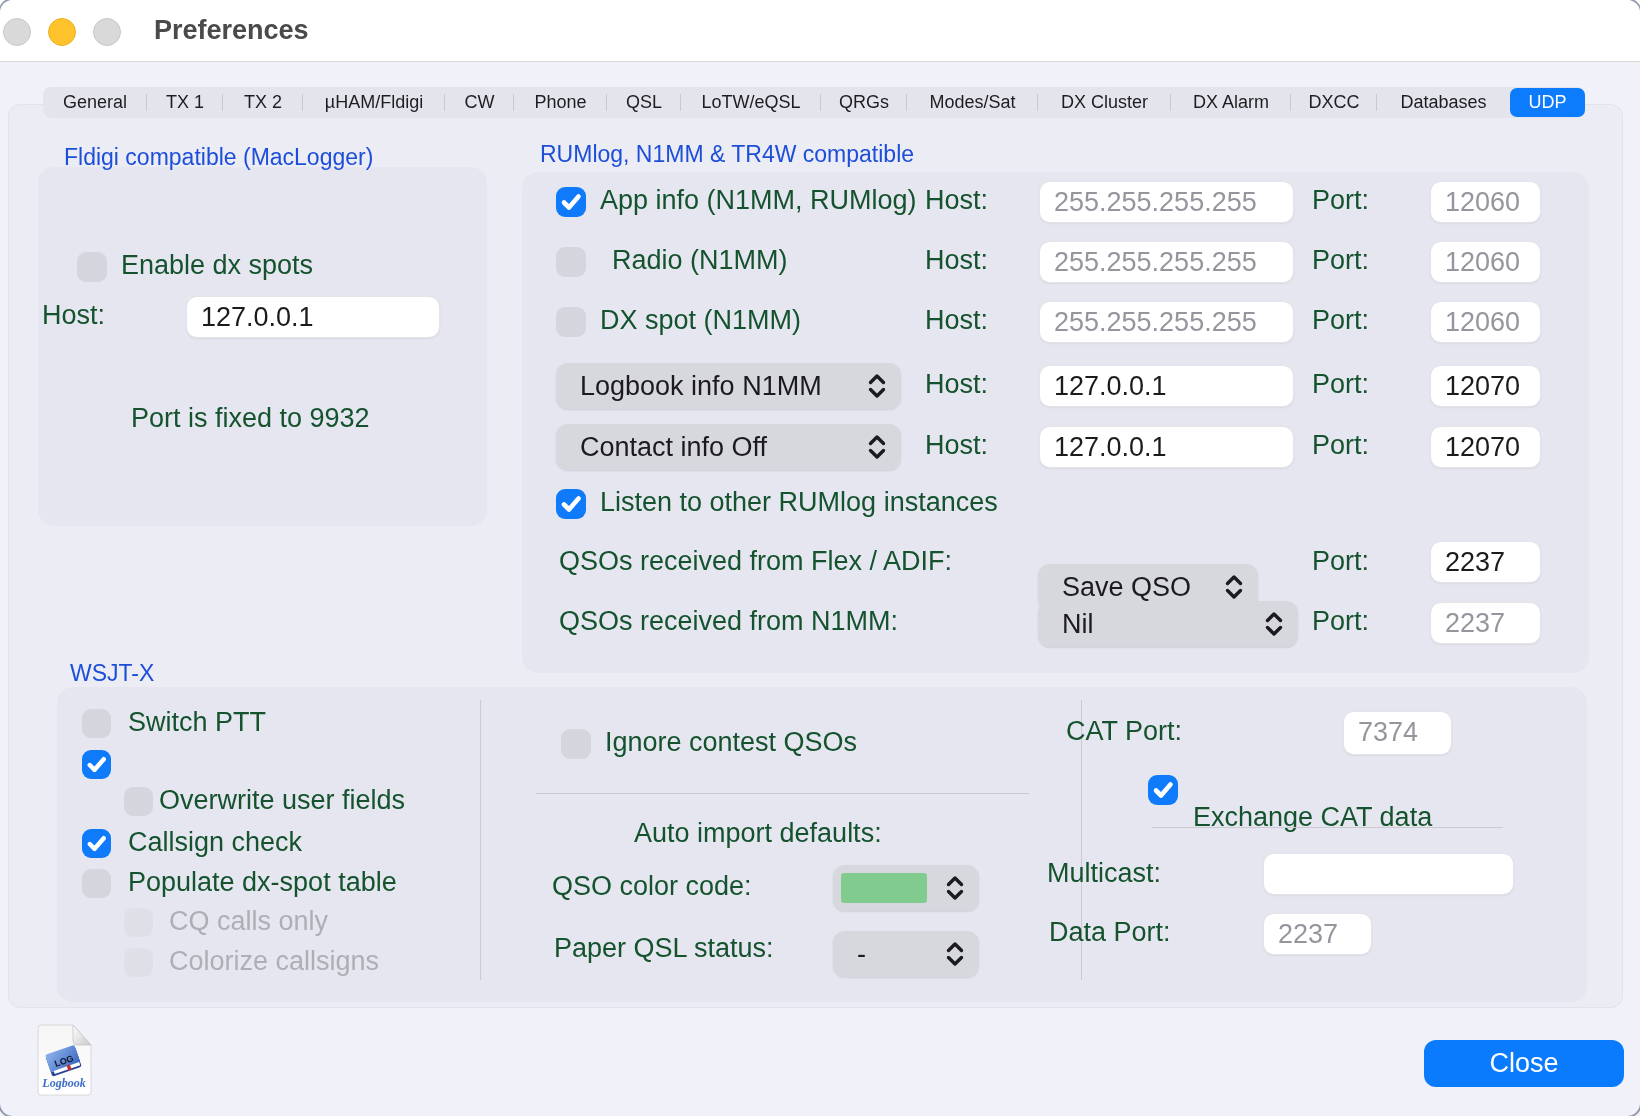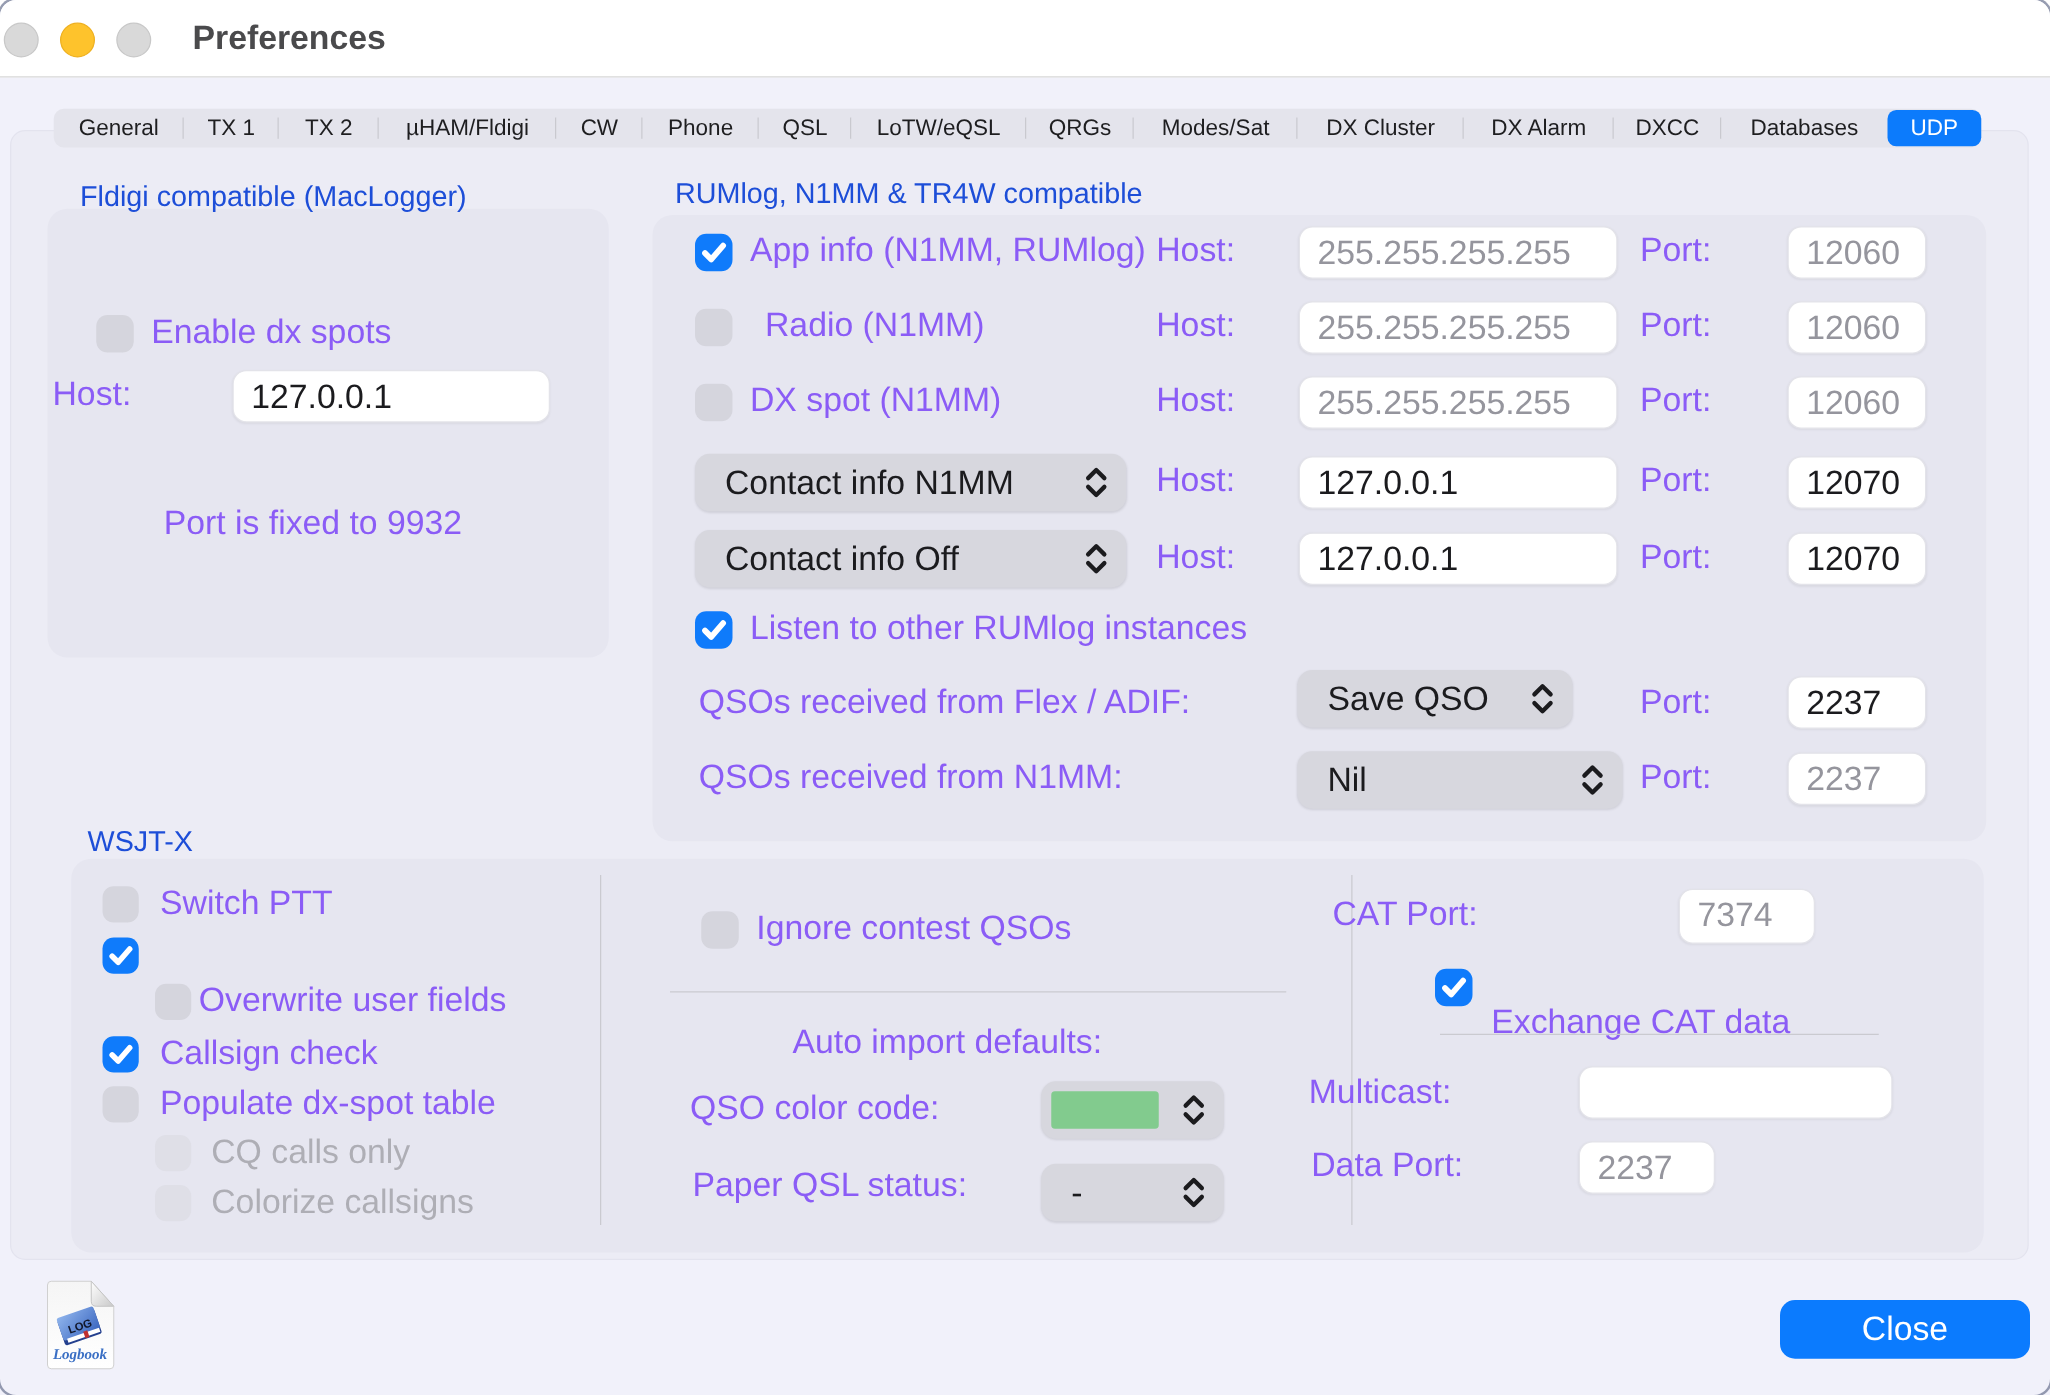--- a/index.html
+++ b/index.html
@@ -14,21 +14,21 @@
   .title { position:absolute; left:154px; top:17px; font-size:27px; line-height:27px; font-weight:bold; color:#4A4A4C; }
 
   .bigpanel { position:absolute; left:8px; top:104px; width:1615px; height:904px; background:#ECECF5; border:1px solid #E3E3EE; border-radius:12px; }
   .panel { position:absolute; background:#E6E6F0; border-radius:16px; }
 
   .tabs { position:absolute; left:43px; top:87px; height:31px; background:#E4E4EC; border-radius:8px; display:flex; align-items:center; }
   .tab { position:relative; height:31px; display:flex; align-items:center; justify-content:center; font-size:18px; color:#1E1E20; }
   .tab .sep { position:absolute; right:0; top:7px; width:1px; height:17px; background:#C9C9CF; }
   .tab.sel { background:#0C7BFC; color:#FFFFFF; border-radius:7px; height:29px; }
 
-  .lbl { position:absolute; font-size:27px; line-height:27px; color:#8b5cf6; white-space:nowrap; }
+  .lbl { position:absolute; font-size:27px; line-height:27px; color:#14532d; white-space:nowrap; }
   .sec { position:absolute; font-size:23px; line-height:23px; color:#1d4ed8; white-space:nowrap; z-index:3; }
   .right { }
   .dis { color:#AEAEB5; }
 
   .cb { position:absolute; width:30px; height:30px; border-radius:9px; background:#D5D5DD; }
   .cb.on { background:#0F7BFB; }
   .cb.dis2 { background:#DFDFE7; }
   .cb svg { position:absolute; left:0; top:0; }
 
   .field { position:absolute; background:#FFFFFF; border:1px solid #E3E3E9; border-radius:11px; box-shadow:0 1px 2px rgba(0,0,0,0.06); font-size:27px; line-height:40px; color:#1B1B1E; padding-left:14px; white-space:nowrap; }
@@ -103,21 +103,21 @@
   <div class="field" style="left:1430px; top:241px; width:111px; height:42px;"><span class="ph">12060</span></div>
 
   <span class="cb" style="left:556px; top:307px;"></span>
   <div class="lbl" style="left:600px; top:307px;">DX spot (N1MM)</div>
   <div class="lbl right" style="left:925px; top:307px; width:100px;">Host:</div>
   <div class="field" style="left:1039px; top:301px; width:255px; height:42px;"><span class="ph">255.255.255.255</span></div>
   <div class="lbl right" style="left:1312px; top:307px; width:100px;">Port:</div>
   <div class="field" style="left:1430px; top:301px; width:111px; height:42px;"><span class="ph">12060</span></div>
 
   <div class="dd" style="left:556px; top:363px; width:345px; height:46px;">
-      <span class="txt">Contact info N1MM</span>
+      <span class="txt">Logbook info N1MM</span>
       <svg class="chev" width="20" height="28" viewBox="0 0 20 28">
         <path d="M3.5 10.5 L10 4 L16.5 10.5" stroke="#1B1B1E" stroke-width="3.4" fill="none" stroke-linecap="round" stroke-linejoin="round"></path>
         <path d="M3.5 17.5 L10 24 L16.5 17.5" stroke="#1B1B1E" stroke-width="3.4" fill="none" stroke-linecap="round" stroke-linejoin="round"></path>
       </svg>
     </div>
   <div class="lbl right" style="left:925px; top:371px; width:100px;">Host:</div>
   <div class="field" style="left:1039px; top:365px; width:255px; height:42px;">127.0.0.1</div>
   <div class="lbl right" style="left:1312px; top:371px; width:100px;">Port:</div>
   <div class="field" style="left:1430px; top:365px; width:111px; height:42px;">12070</div>
 
@@ -134,21 +134,21 @@
   <div class="field" style="left:1430px; top:426px; width:111px; height:42px;">12070</div>
 
   <span class="cb on" style="left:556px; top:489px;">
       <svg width="30" height="30" viewBox="0 0 30 30">
         <path d="M8 15.5 L13 20.5 L22.5 9.5" stroke="#fff" stroke-width="4.6" fill="none" stroke-linecap="round" stroke-linejoin="round"></path>
       </svg>
     </span>
   <div class="lbl" style="left:600px; top:489px;">Listen to other RUMlog instances</div>
 
   <div class="lbl" style="left:559px; top:548px;">QSOs received from Flex / ADIF:</div>
-  <div class="dd" style="left:1038px; top:536px; width:220px; height:46px;align-items:center;">
+  <div class="dd" style="left:1038px; top:564px; width:220px; height:46px;align-items:center;">
       <span class="txt">Save QSO</span>
       <svg class="chev" width="20" height="28" viewBox="0 0 20 28">
         <path d="M3.5 10.5 L10 4 L16.5 10.5" stroke="#1B1B1E" stroke-width="3.4" fill="none" stroke-linecap="round" stroke-linejoin="round"></path>
         <path d="M3.5 17.5 L10 24 L16.5 17.5" stroke="#1B1B1E" stroke-width="3.4" fill="none" stroke-linecap="round" stroke-linejoin="round"></path>
       </svg>
     </div>
   <div class="lbl right" style="left:1312px; top:548px; width:100px;">Port:</div>
   <div class="field" style="left:1430px; top:541px; width:111px; height:42px;">2237</div>
 
   <div class="lbl" style="left:559px; top:608px;">QSOs received from N1MM:</div>

